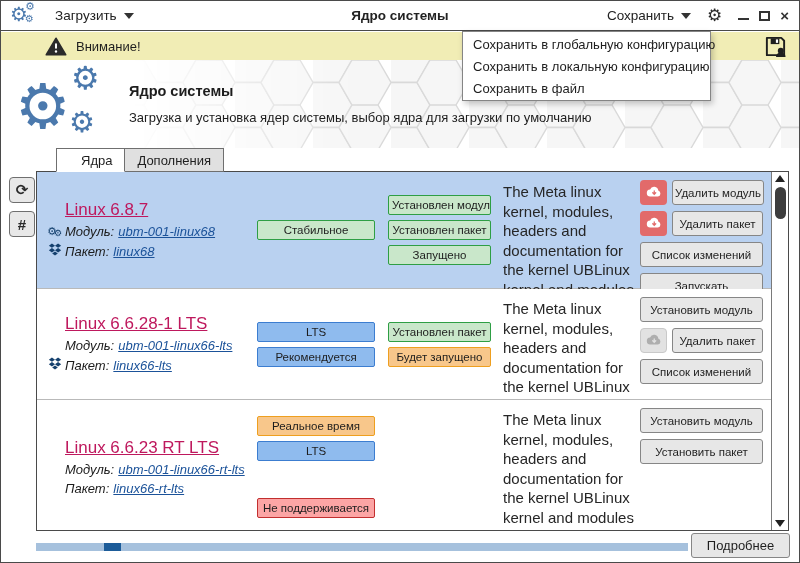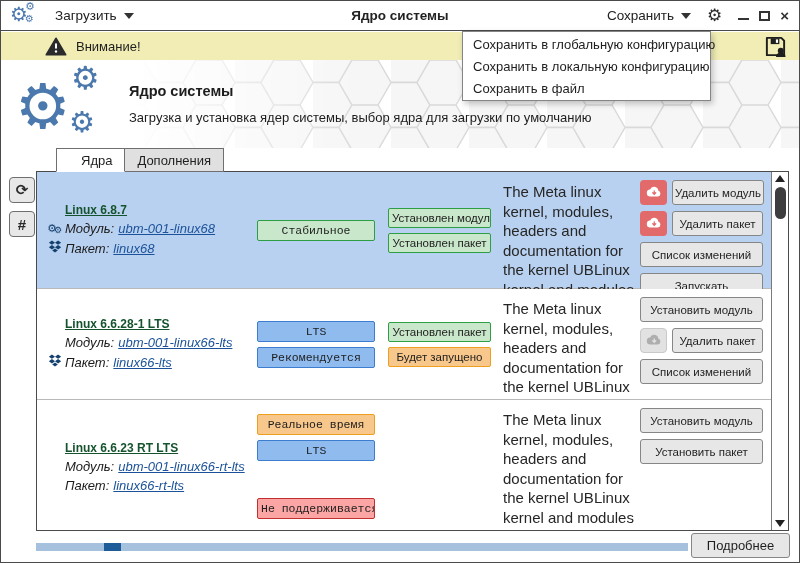--- a/index.html
+++ b/index.html
@@ -99,28 +99,28 @@
 
   
   .row { display:flex; border-bottom:1px solid #b9b9b9; padding:6px 6px 6px 8px; background:#fff; }
   .row.selected { background:#b9d1f0; }
   .row.r1 { height:117px; }
   .row.r2 { height:111px; }
   .row.r3 { flex:1; border-bottom:none; }
   .kinfo { width:212px; display:flex; flex-direction:column; justify-content:center; gap:4px; }
   .kline { display:flex; align-items:center; font-size:13px; }
   .iconcol { width:20px; display:flex; justify-content:center; align-items:center; flex:0 0 20px; }
-  .kname { font-weight:bold; font-size:12px; color:#14532d; text-decoration:underline; }
+  .kname { font-weight:normal; font-size:17px; color:#be185d; text-decoration:underline; }
   .klabel { font-style:italic; color:#1c1c1c; margin-right:4px; white-space:nowrap; }
   .klink { font-style:italic; color:#1b5299; text-decoration:underline; white-space:nowrap; }
   .module-icon { position:relative; width:16px; height:14px; color:#14406e; }
   .module-icon .g1 { position:absolute; left:0; top:1px; font-size:11px; line-height:11px; }
   .module-icon .g2 { position:absolute; left:7px; top:4px; font-size:9px; line-height:9px; }
 
-  .kbadges1 { width:118px; flex:0 0 118px; display:flex; flex-direction:column; justify-content:center; gap:5px; margin-right:13px;font-family:Liberation Mono, monospace; }
+  .kbadges1 { width:118px; flex:0 0 118px; display:flex; flex-direction:column; justify-content:center; gap:5px; margin-right:13px; }
   .kbadges2 { width:103px; flex:0 0 103px; display:flex; flex-direction:column; justify-content:center; gap:5px; }
   .badge {
     font-size:11.5px; text-align:center; padding:3px 3px; border-radius:2px;
     border:1.6px solid transparent; color:#1d1d1d; white-space:nowrap; overflow:hidden;
   }
   .badge[data-type="green"]  { background:#c9e7ca; border-color:#2e9e44; }
   .badge[data-type="blue"]   { background:#8fbbee; border-color:#3c7dd0; }
   .badge[data-type="orange"] { background:#f8c78b; border-color:#ee9f1f; }
   .badge[data-type="red"]    { background:#fca5a5; border-color:#c22f2f;margin-top:32px; }
 
@@ -274,20 +274,21 @@
           <span class="klabel">Пакет:</span>
           <span class="klink">linux68</span>
           </div>
       </div>
       <div class="kbadges1">
         <span class="badge" data-type="green">Стабильное</span>
       </div>
       <div class="kbadges2">
         <span class="badge" data-type="green">Установлен модуль</span>
         <span class="badge" data-type="green">Установлен пакет</span>
+        <span class="badge" data-type="green">Запущено</span>
       </div>
       <div class="kdesc">The Meta linux kernel, modules, headers and documentation for the kernel UBLinux kernel and modules</div>
       <div class="kactions">
         <div class="actionrow">
           <span class="iconbtn red">
             <svg width="17" height="17" viewBox="0 0 16 16">
                 <path d="M12.5 6.2a4 4 0 0 0-7.7-1A3.3 3.3 0 0 0 5.2 11.8h7a2.9 2.9 0 0 0 .3-5.6z" fill="#fff"></path>
                 <path d="M8.7 6.5v2.6M7.3 8.2l1.4 1.5 1.4-1.5" stroke="#e26a6a" stroke-width="1.2" fill="none" stroke-linecap="round"></path>
               </svg>
           </span>

